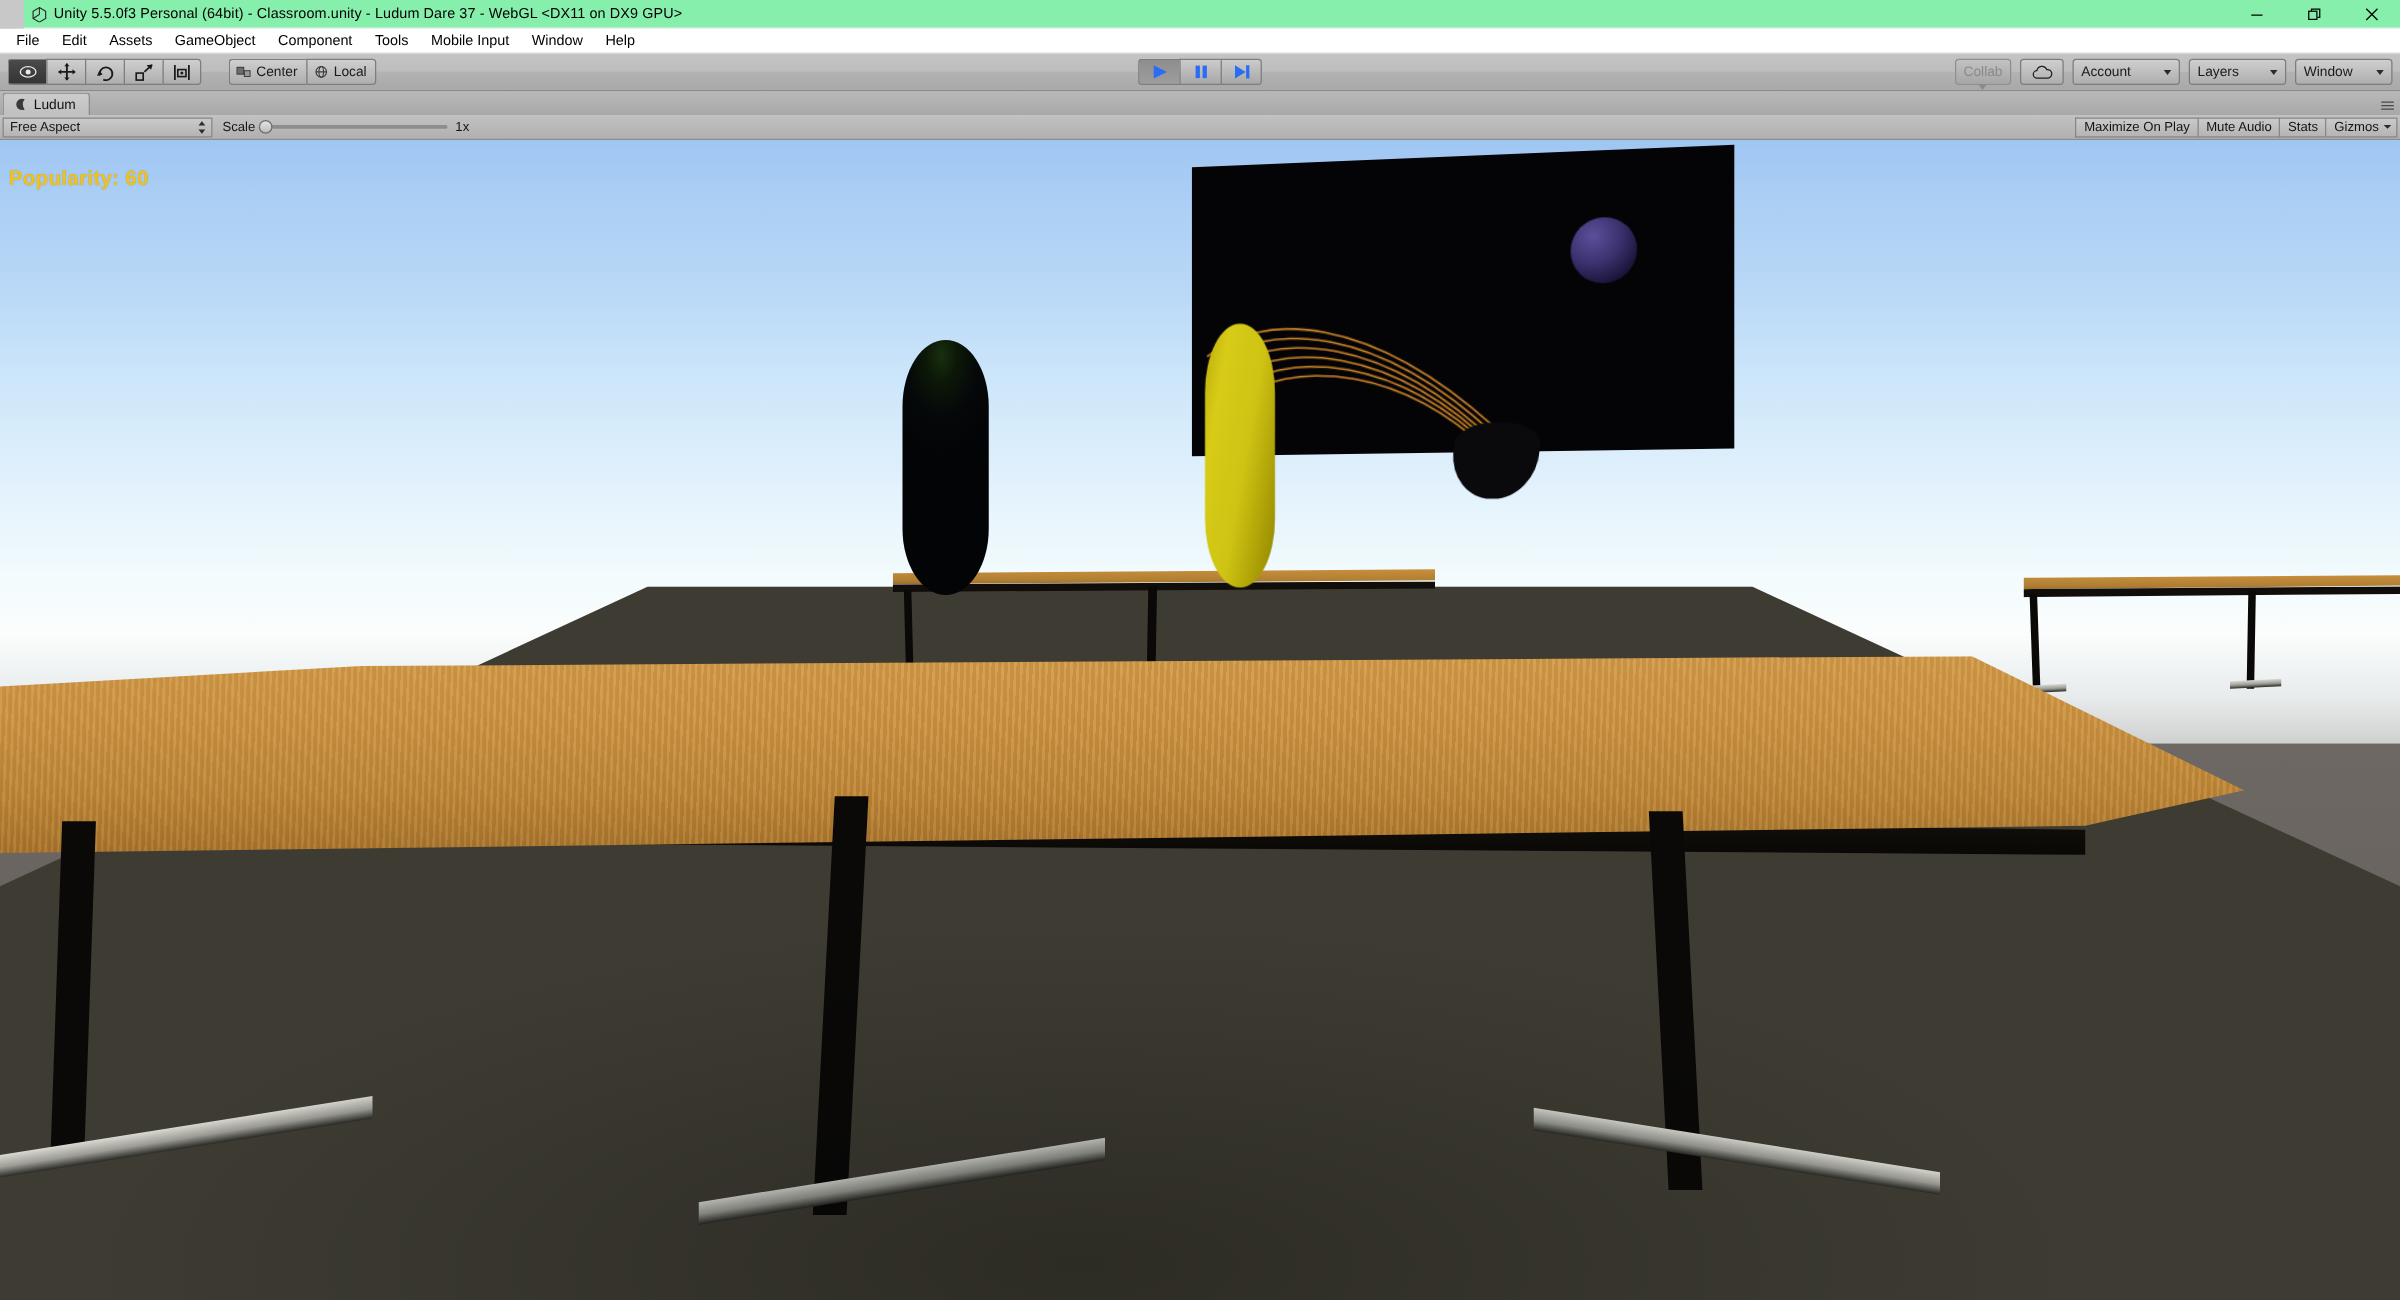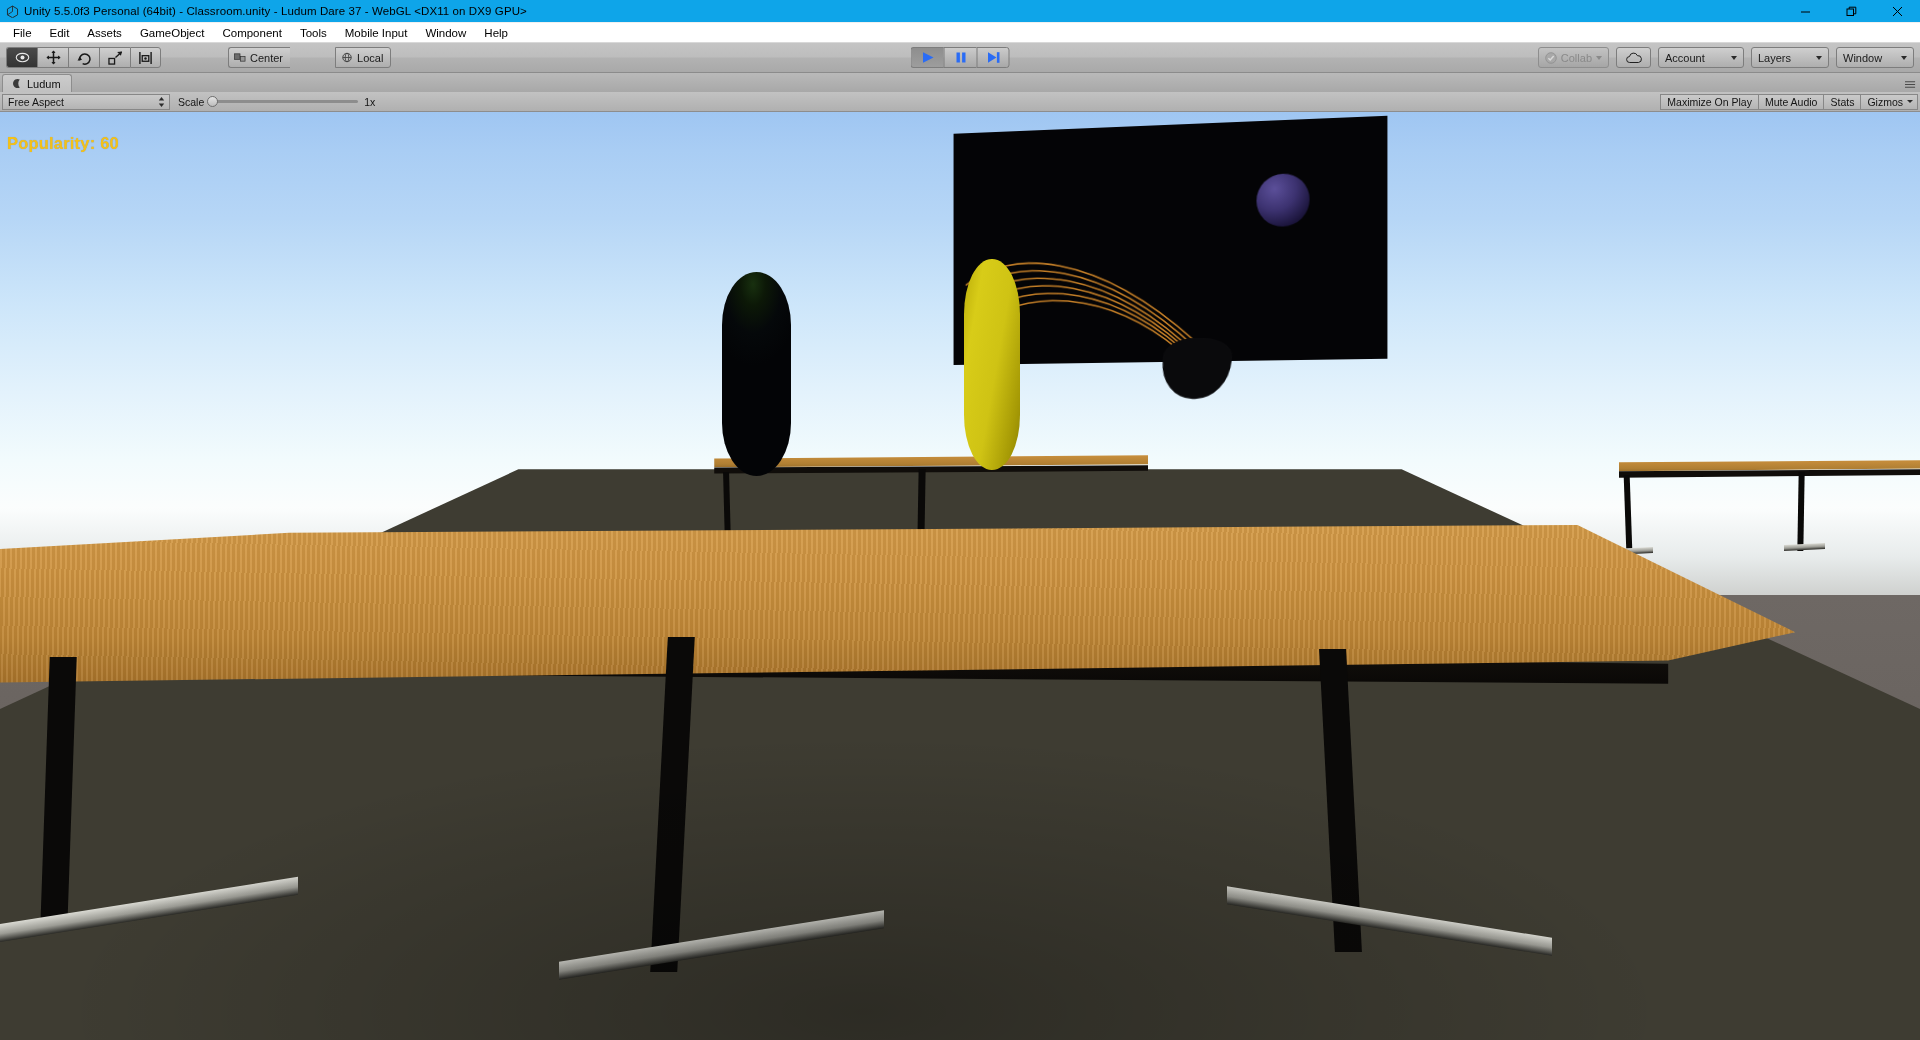--- a/index.html
+++ b/index.html
@@ -6,22 +6,22 @@
   html, body {
     width: 1920px; height: 1040px;
     font-family: "Liberation Sans", sans-serif;
     overflow: hidden;
     background: #c8c8c8;
   }
   #app { width: 1920px; height: 1040px; position: relative; display: flex; flex-direction: column; }
 
   
   .titlebar {
-    height: 23px; background: #0ea5e9; display: flex; align-items: center;
-    flex: 0 0 23px; border-bottom: 1px solid #f0f0f0;
+    height: 23px; background: #86efac; display: flex; align-items: center;
+    flex: 0 0 23px; border-bottom: 1px solid #f0f0f0; margin-left: 19px;
   }
   .titlebar .unity-logo { width: 24px; display: flex; align-items: center; justify-content: center; }
   .titlebar .title-text { font-size: 11.5px; color: #000; letter-spacing: 0.1px; white-space: nowrap; }
   .win-ctrls { margin-left: auto; display: flex; height: 23px; }
   .win-btn { width: 46px; height: 23px; display: flex; align-items: center; justify-content: center; }
 
   
   .menubar {
     height: 20px; flex: 0 0 20px; background: #ffffff; display: flex; align-items: center;
     padding-left: 4px; border-bottom: 1px solid #d8d8d8;
@@ -41,39 +41,39 @@
     background: linear-gradient(to bottom,#cfcfcf,#aeaeae);
     border: 1px solid #7d7d7d; border-right-width: 0; color: #222; font-size: 11px;
   }
   .tb-btn:first-child { border-radius: 3px 0 0 3px; }
   .tb-btn:last-child { border-radius: 0 3px 3px 0; border-right-width: 1px; }
   .tb-btn.active { background: linear-gradient(to bottom,#4a4a4a,#343434); }
   .tb-spacer { width: 22px; }
   .pivot-btn {
     height: 21px; padding: 0 7px 0 5px; display: flex; align-items: center; gap: 4px;
     background: linear-gradient(to bottom,#cfcfcf,#aeaeae); border: 1px solid #7d7d7d;
-    border-right-width: 0; font-size: 11px; color: #1a1a1a; margin-left: 45px;
+    border-right-width: 0; font-size: 11px; color: #1a1a1a;
   }
   .pivot-btn:first-of-type { border-radius: 3px 0 0 3px; }
   .pivot-btn:last-of-type { border-radius: 0 3px 3px 0; border-right-width: 1px; }
 
   .play-group { position: absolute; left: 50%; transform: translateX(-50%); display: flex; }
   .play-btn {
     width: 33px; height: 21px; display: flex; align-items: center; justify-content: center;
     background: linear-gradient(to bottom,#cbcbcb,#a8a8a8); border: 1px solid #7d7d7d; border-right-width: 0;
   }
   .play-btn:first-child { border-radius: 3px 0 0 3px; }
   .play-btn:last-child { border-radius: 0 3px 3px 0; border-right-width: 1px; }
   .play-btn.pressed { background: linear-gradient(to bottom,#8e8e8e,#9d9d9d); }
 
   .tb-right { margin-left: auto; display: flex; align-items: center; gap: 7px; }
   .collab-btn {
     height: 21px; padding: 0 6px; display: flex; align-items: center; gap: 4px;
     background: linear-gradient(to bottom,#c2c2c2,#a6a6a6); border: 1px solid #8e8e8e;
-    border-radius: 3px; font-size: 11px; color: #8a8a8a;
+    border-radius: 3px; font-size: 11px; color: #8a8a8a; flex-direction: column;
   }
   .cloud-btn {
     width: 35px; height: 21px; display: flex; align-items: center; justify-content: center;
     background: linear-gradient(to bottom,#cfcfcf,#aeaeae); border: 1px solid #7d7d7d; border-radius: 3px;
   }
   .dropdown-btn {
     height: 21px; display: flex; align-items: center; justify-content: space-between;
     background: linear-gradient(to bottom,#cfcfcf,#aeaeae); border: 1px solid #7d7d7d;
     border-radius: 3px; font-size: 11px; color: #1a1a1a; padding: 0 6px; gap: 8px;
   }

